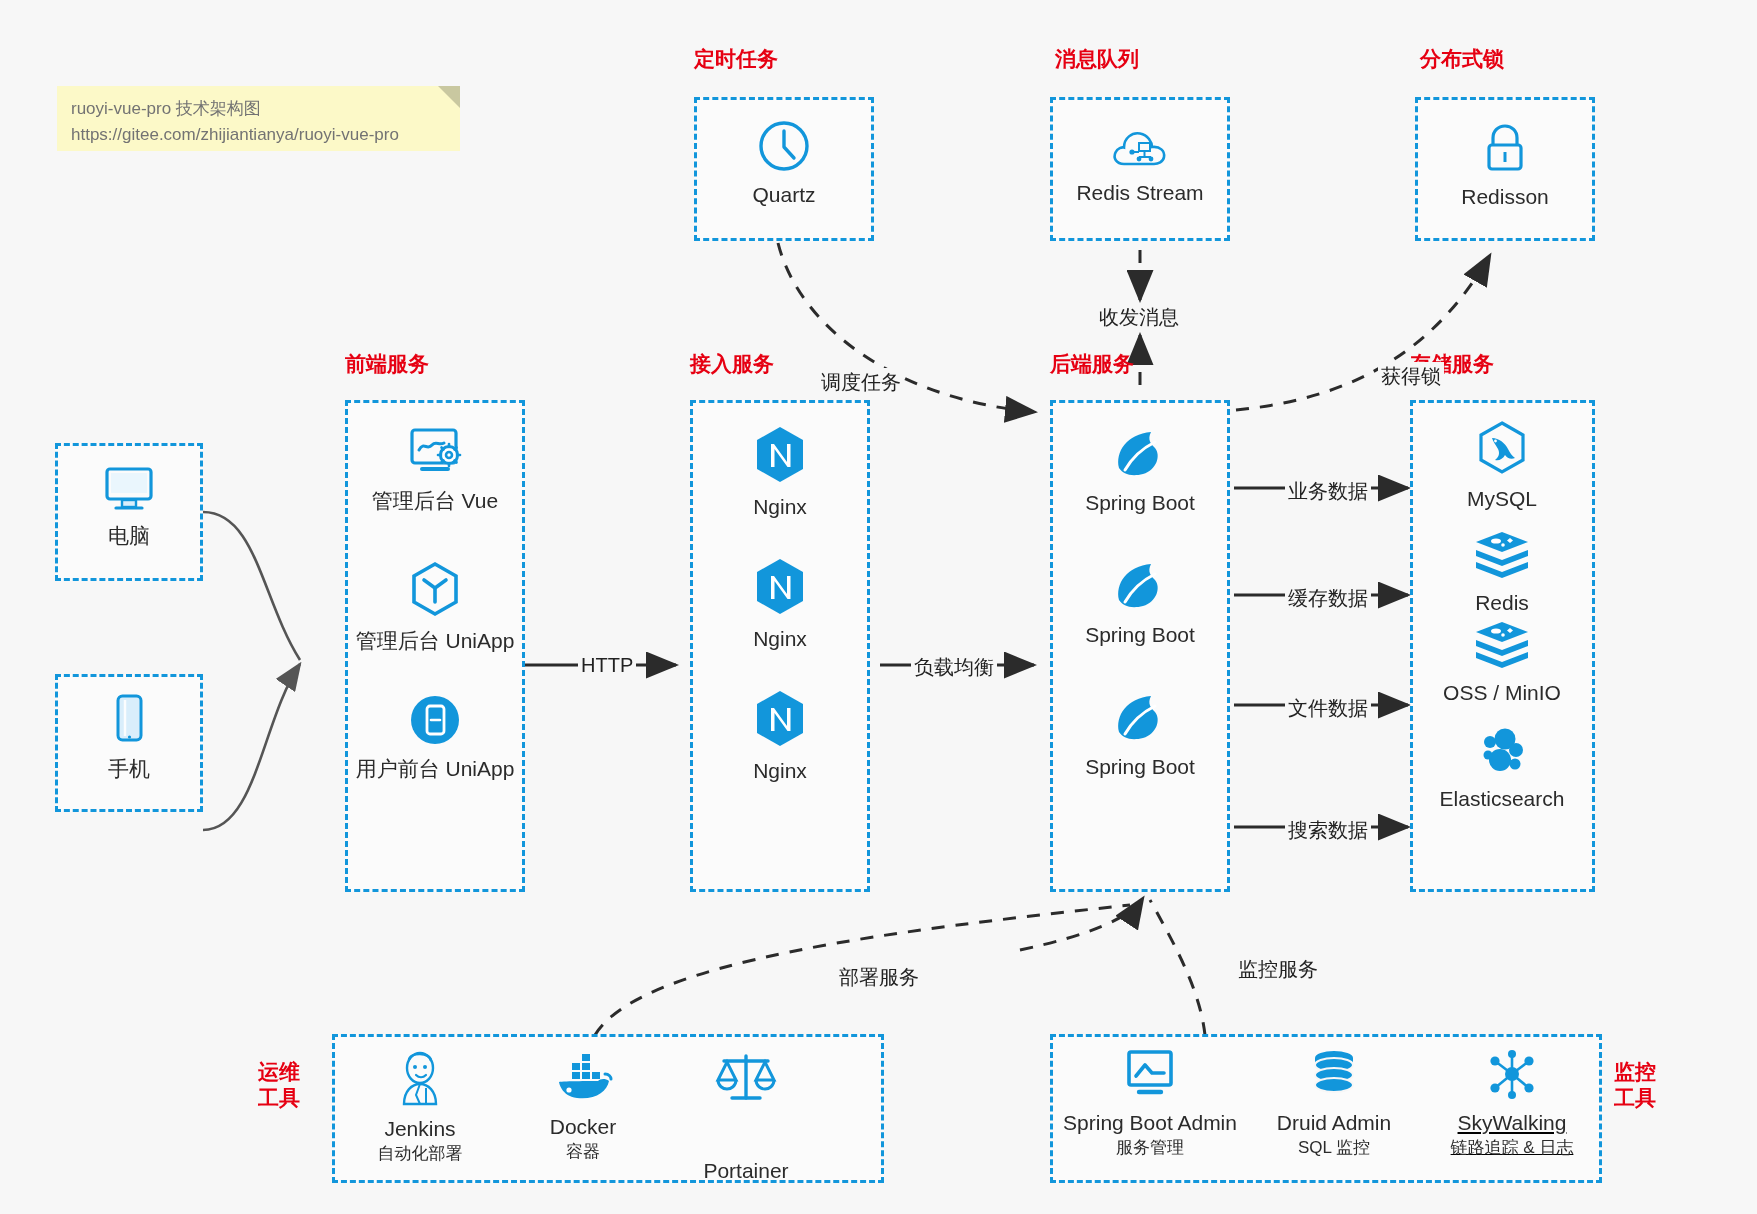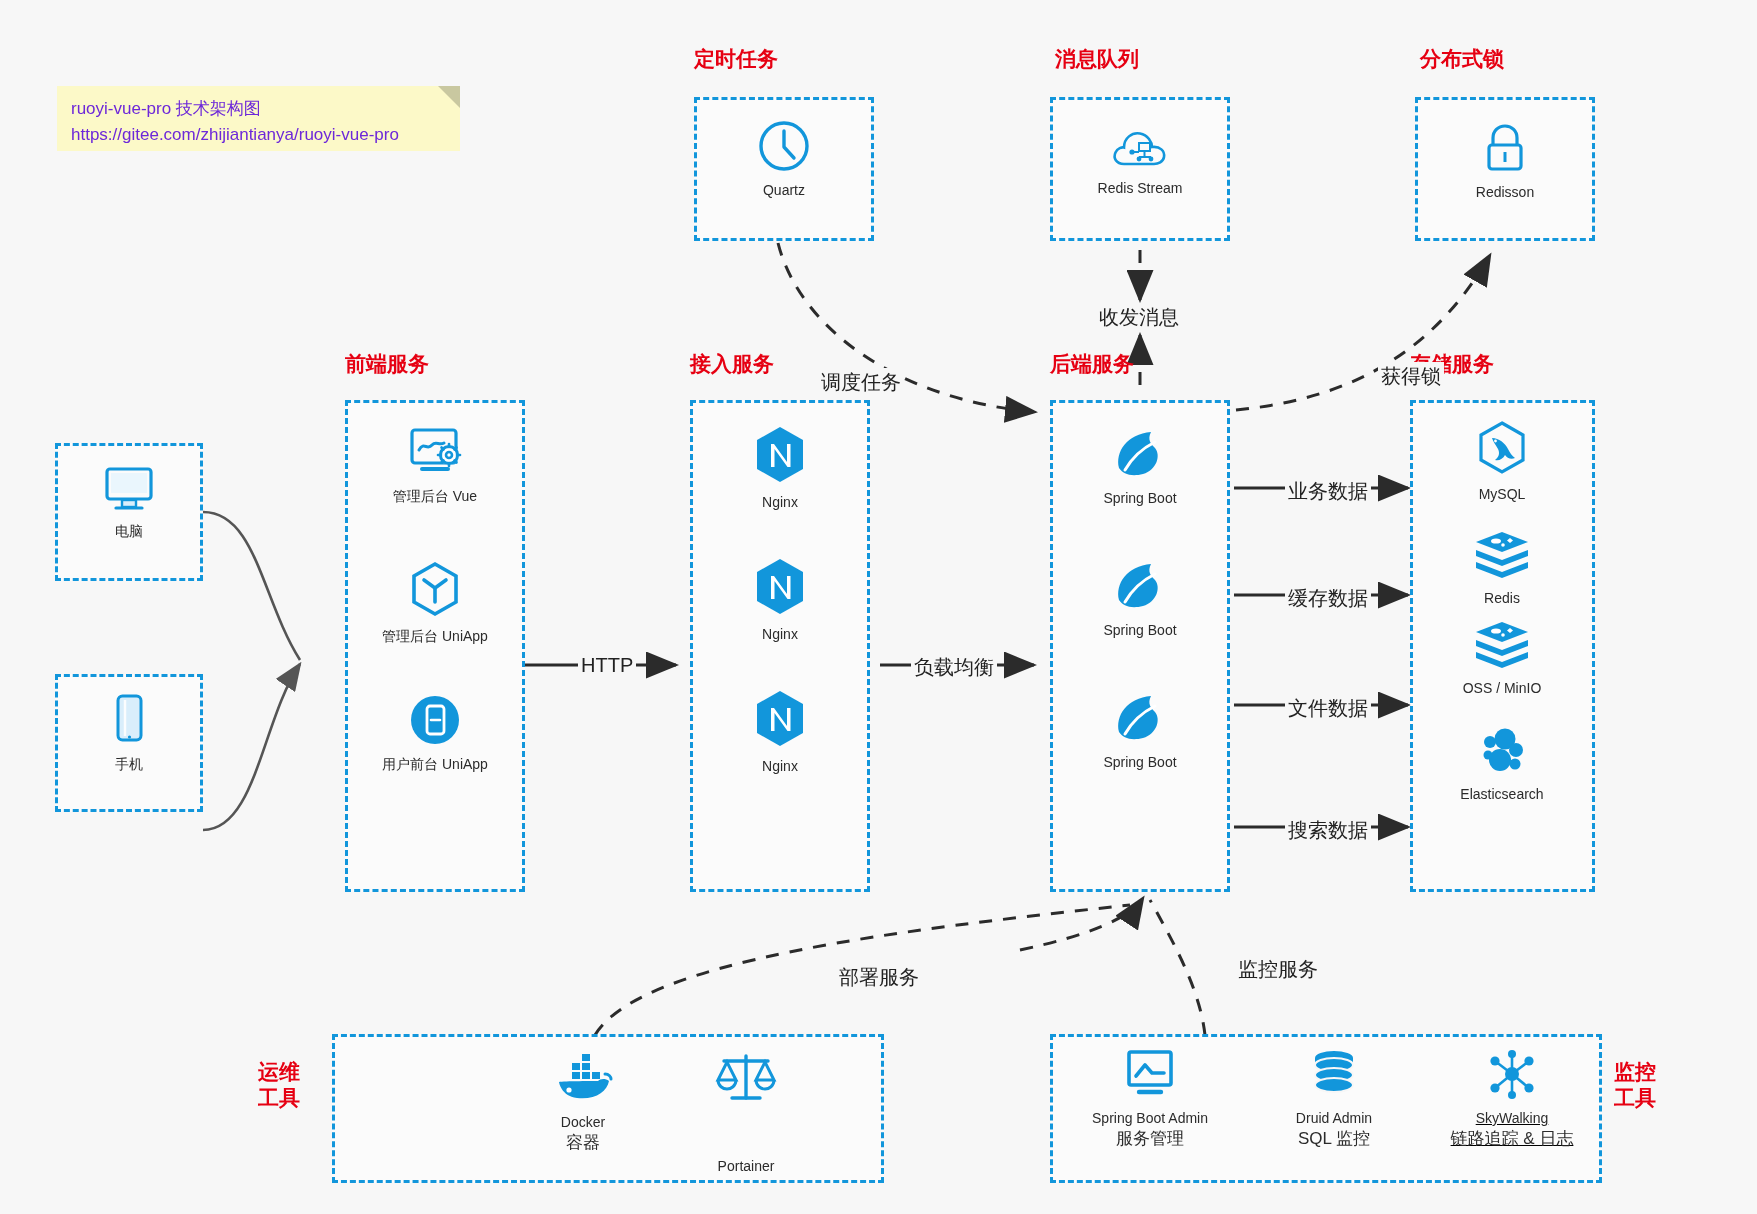--- a/index.html
+++ b/index.html
@@ -17,42 +17,42 @@
   
   .note {
     position:absolute; left:57px; top:86px; width:403px; height:65px;
     background:#fcf9c8;
     padding:10px 14px 0 14px;
   }
   .note .fold {
     position:absolute; right:0; top:0; width:0; height:0;
     border-left:22px solid transparent; border-top:22px solid #c9c8a0;
   }
-  .note .line { font-size:17px; color:#6d28d9; line-height:1.55; white-space:nowrap; }
+  .note .line { font-size:17px; color:#737373; line-height:1.55; white-space:nowrap; }
 
   
   .gbox {
     position:absolute;
     border:3px dashed #1296db;
     background:rgba(255,255,255,0.55);
   }
   .glabel {
     position:absolute;
     color:#e60012; font-weight:bold; font-size:21px;
     white-space:nowrap; text-align:left;
   }
   .glabel.side { line-height:1.25; }
 
   
   .node {
     position:absolute;
     display:flex; flex-direction:column; align-items:center; justify-content:flex-start;
     width:160px;
   }
-  .node .cap { font-size:14px; color:#2b2b2b; white-space:nowrap; line-height:1.35; margin-top:7px; }
+  .node .cap { font-size:21px; color:#2b2b2b; white-space:nowrap; line-height:1.35; margin-top:7px; }
   .node .cap2 { font-size:17px; color:#2b2b2b; white-space:nowrap; text-align:center; line-height:1.35; }
   .ic { display:block; }
 
   
   .elabel {
     position:absolute; font-size:20px; color:#222;
     background:#f7f7f7; padding:1px 3px; white-space:nowrap;
   }
 </style>
 </head>
@@ -306,20 +306,34 @@
     </svg>
     <div class="cap">Elasticsearch</div>
   </div>
 
   <div class="glabel side" style="left:258px; top:1059px; width:62px;">
     <div>运维</div>
     <div>工具</div>
   </div>
   <div class="gbox" style="left:332px; top:1034px; width:552px; height:149px;"></div>
 
+  <div class="node" style="left:340px; top:1048px;">
+    <svg class="ic" width="56" height="60" viewBox="0 0 56 60">
+      <ellipse cx="28" cy="20" rx="13" ry="15" fill="none" stroke="#1296db" stroke-width="2.4"></ellipse>
+      <path d="M17 12 C17 4 39 4 39 13" fill="none" stroke="#1296db" stroke-width="2.4"></path>
+      <circle cx="23" cy="19" r="2" fill="#1296db"></circle>
+      <circle cx="33" cy="19" r="2" fill="#1296db"></circle>
+      <path d="M24 27 C27 30 31 30 34 27" fill="none" stroke="#1296db" stroke-width="2.2" stroke-linecap="round"></path>
+      <path d="M12 56 C12 43 20 36 28 36 C36 36 44 43 44 56 Z" fill="none" stroke="#1296db" stroke-width="2.4"></path>
+      <path d="M28 36 L24 47 L28 56" fill="none" stroke="#1296db" stroke-width="2"></path>
+      <line x1="34" y1="40" x2="34" y2="56" stroke="#1296db" stroke-width="2"></line>
+    </svg>
+    <div class="cap">Jenkins</div>
+    <div class="cap2">自动化部署</div>
+  </div>
 
   <div class="node" style="left:503px; top:1048px;">
     <svg class="ic" width="64" height="58" viewBox="0 0 64 58">
       <g fill="#1296db">
         <rect x="21" y="24" width="8" height="7"></rect>
           <rect x="31" y="24" width="8" height="7"></rect>
         <rect x="41" y="24" width="8" height="7"></rect>
           <rect x="21" y="15" width="8" height="7"></rect>
         <rect x="31" y="15" width="8" height="7"></rect>
           <rect x="31" y="6" width="8" height="7"></rect>

